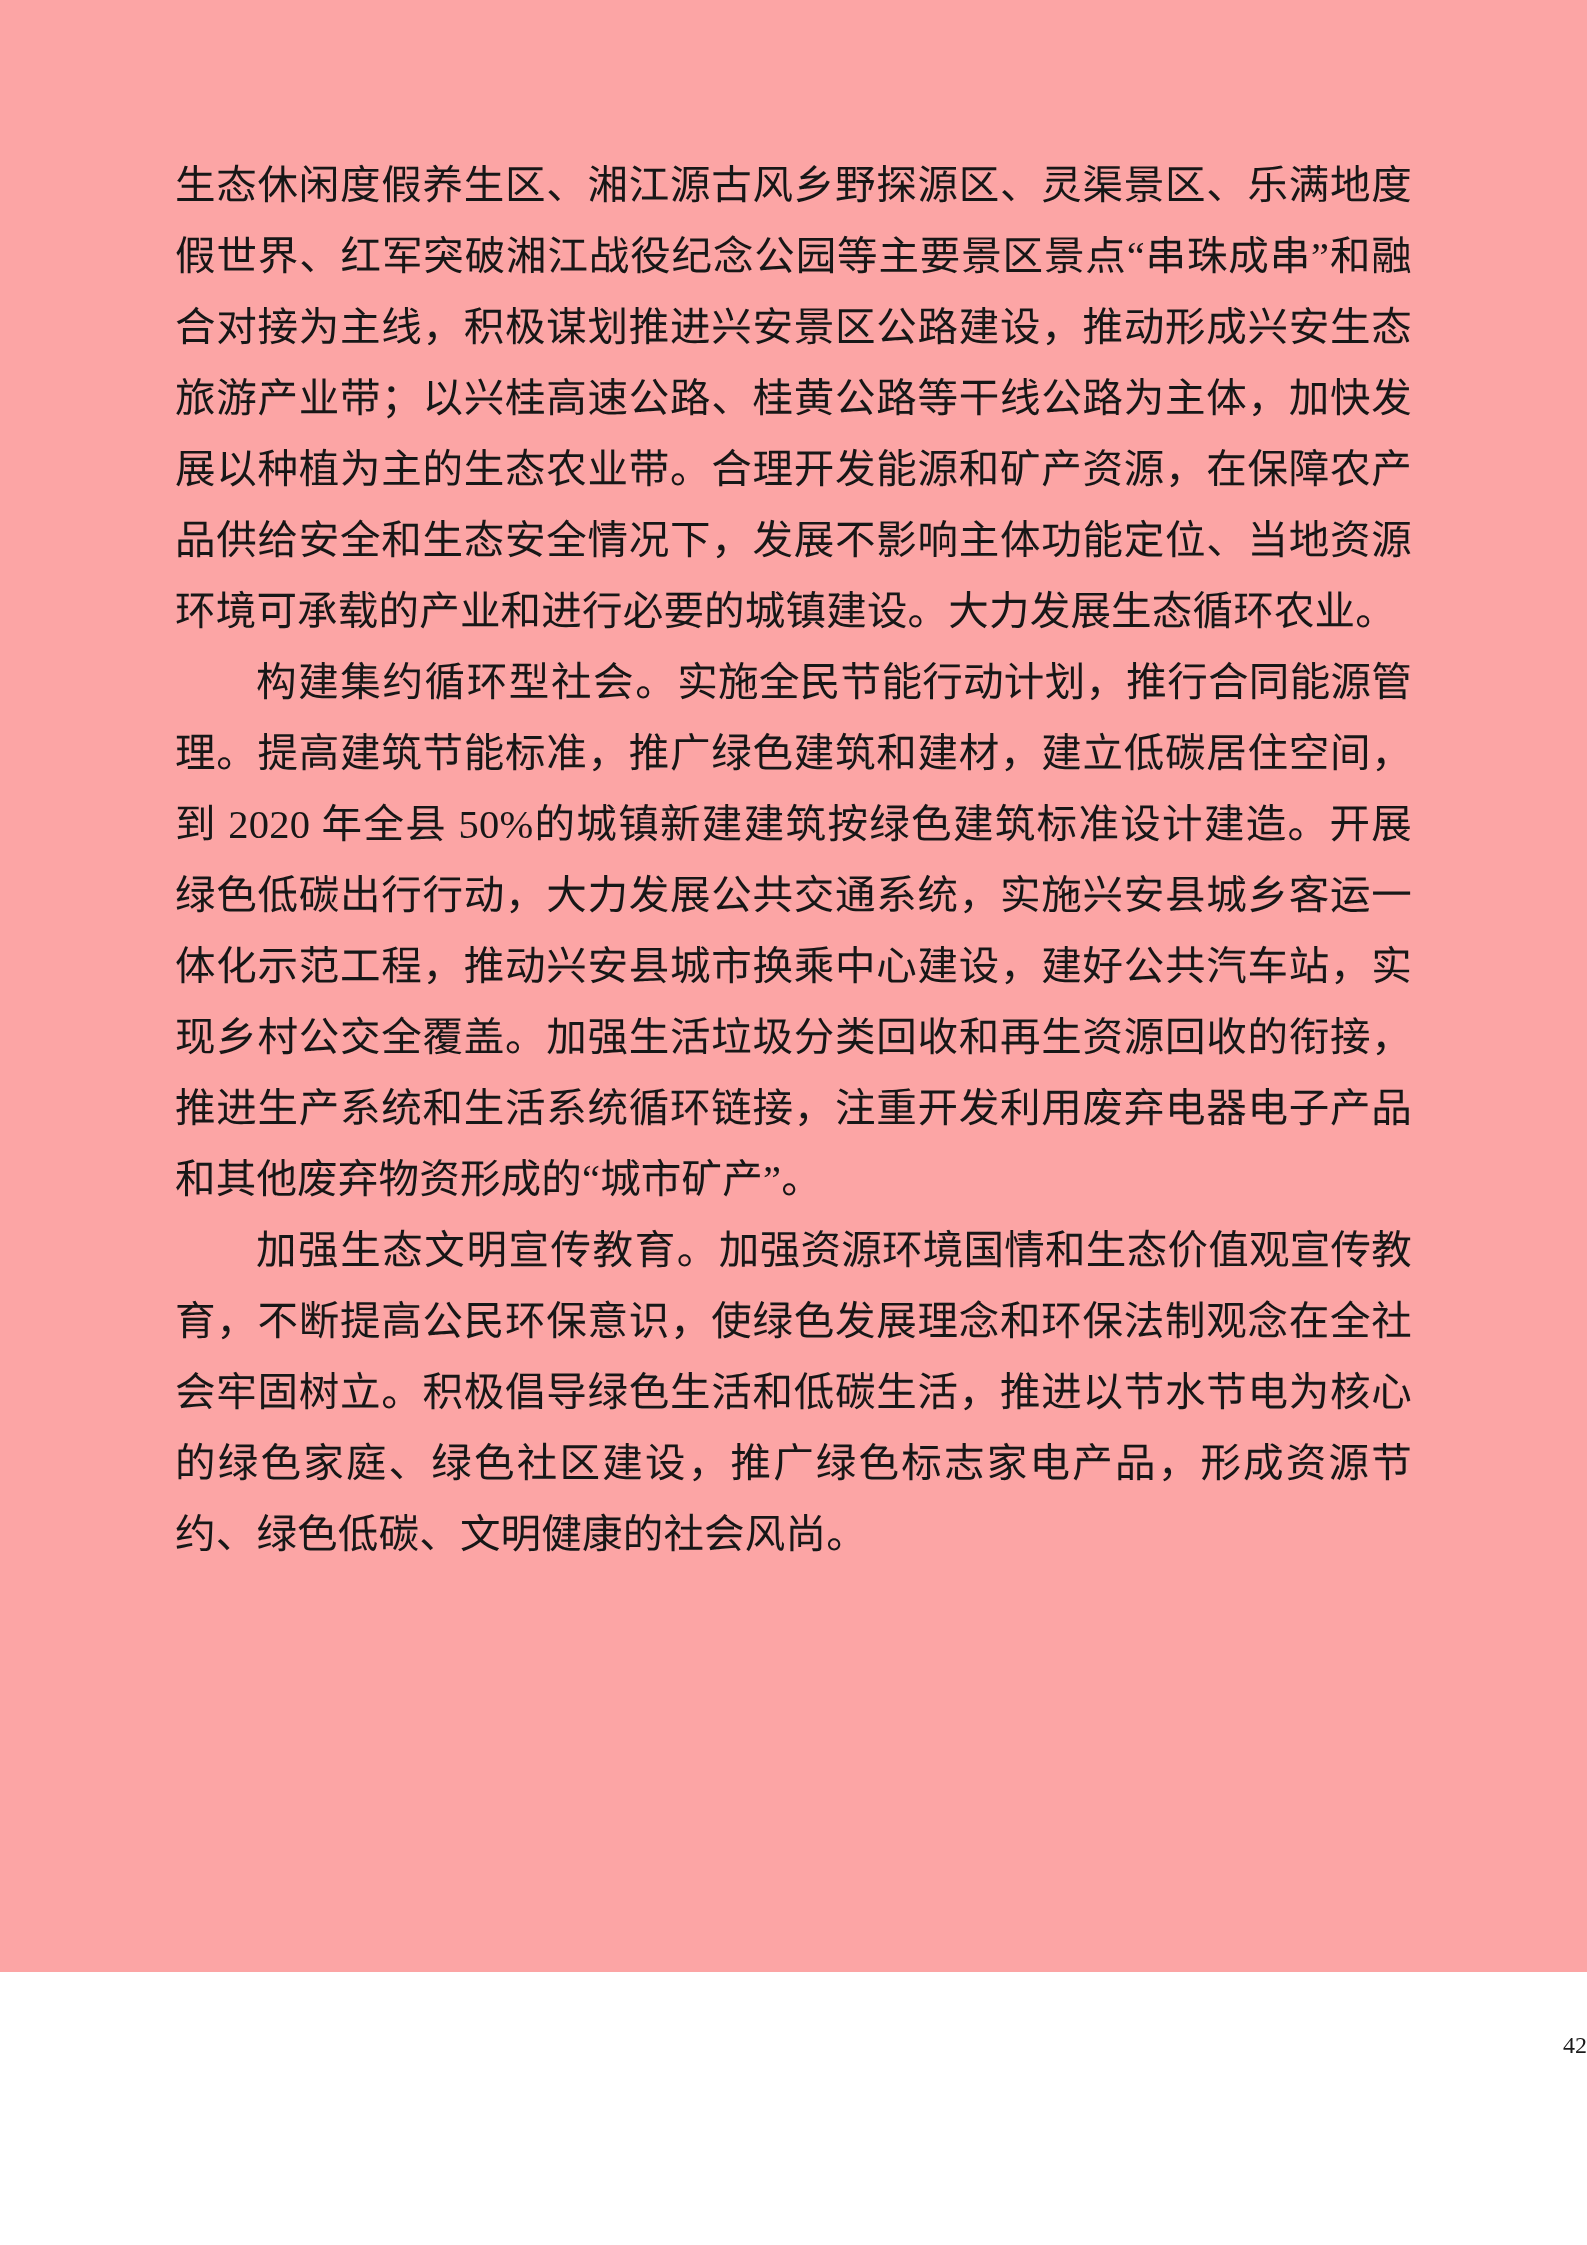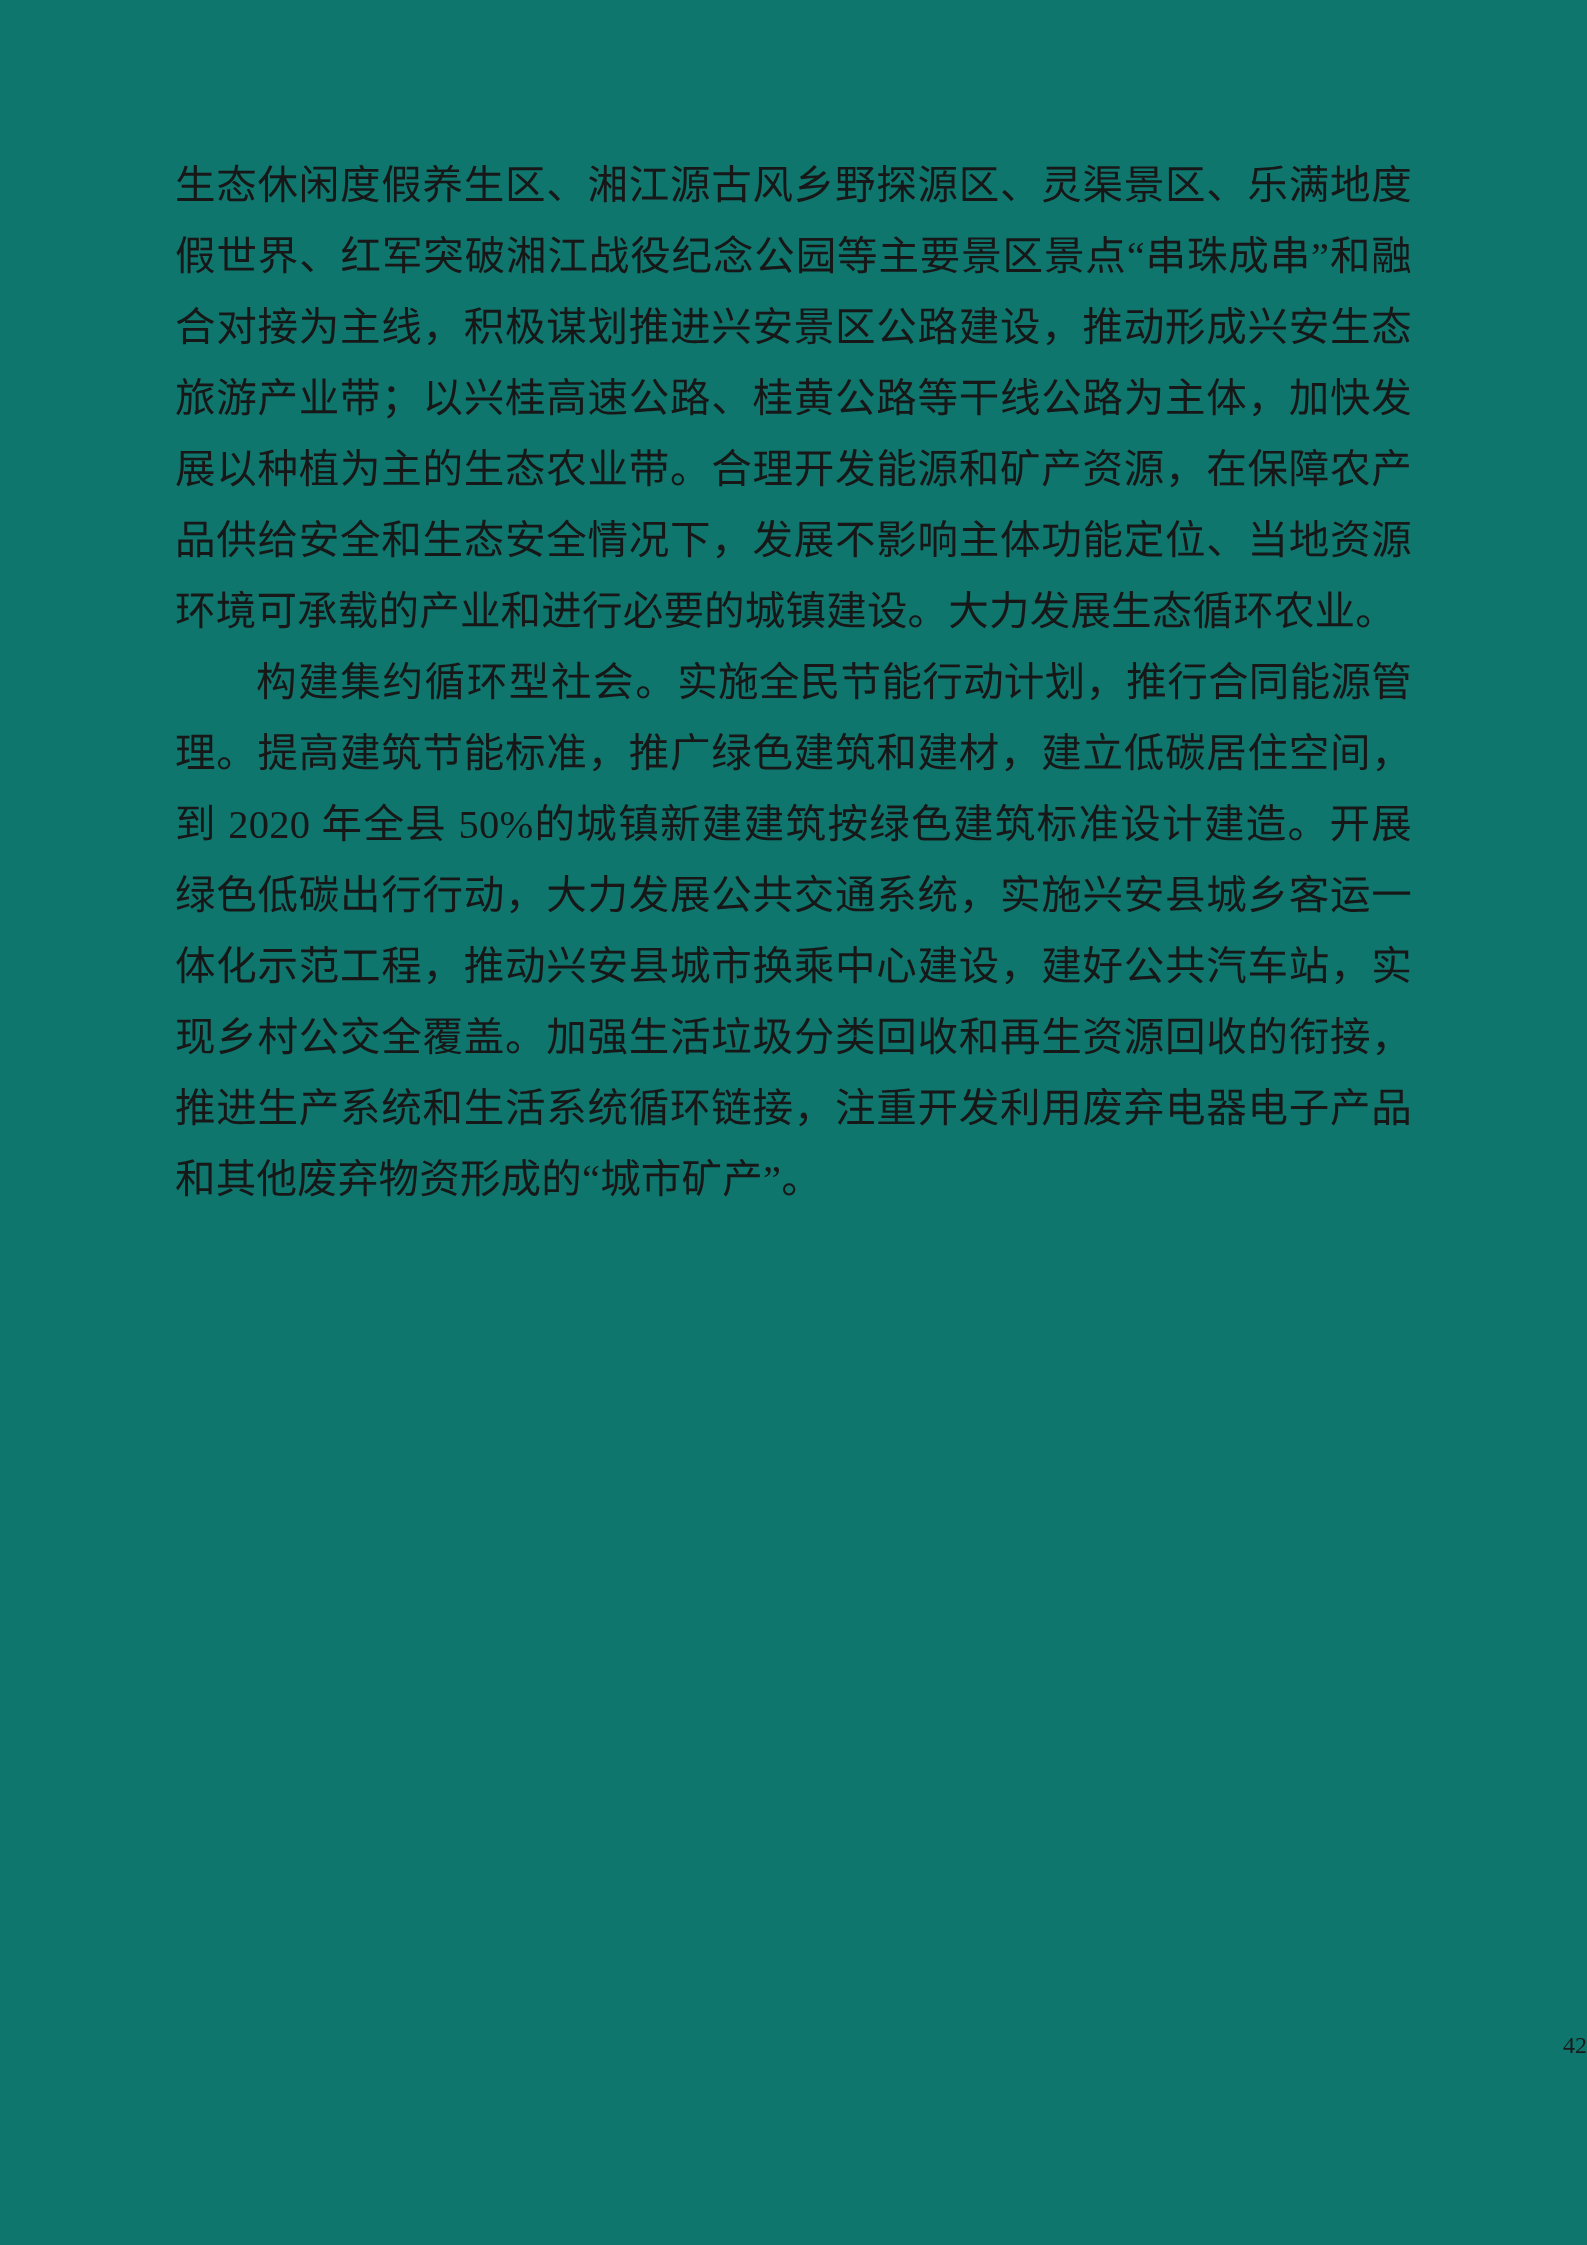--- a/index.html
+++ b/index.html
@@ -11,24 +11,24 @@
   body {
     width: 1587px;
     min-height: 2245px;
     font-family: "Liberation Serif", "DejaVu Serif", serif;
     color: #1a1a1a;
     -webkit-font-smoothing: antialiased;
   }
   .page {
     position: relative;
     width: 1587px;
-    height: 2245px;
+    height: 1972px;
     box-sizing: border-box;
     padding: 150px 175px 0 175px;
-    background: #0f766e;
+    background: #fca5a5;
   }
   .content {
     width: 1237px;
   }
   p.para {
     margin: 0;
     font-size: 40.5px;
     line-height: 71px;
     text-align: justify;
     text-justify: inter-ideograph;
@@ -61,18 +61,21 @@
   <div class="content">
 
     <p class="para">
       <span>生态休闲度假养生区、湘江源古风乡野探源区、灵渠景区、乐满地度假世界、红军突破湘江战役纪念公园等主要景区景点“串珠成串”和融合对接为主线，积极谋划推进兴安景区公路建设，推动形成兴安生态旅游产业带；以兴桂高速公路、桂黄公路等干线公路为主体，加快发展以种植为主的生态农业带。合理开发能源和矿产资源，在保障农产品供给安全和生态安全情况下，发展不影响主体功能定位、当地资源环境可承载的产业和进行必要的城镇建设。大力发展生态循环农业。</span>
     </p>
 
     <p class="para indent">
       <span class="lead">构建集约循环型社会。</span><span>实施全民节能行动计划，推行合同能源管理。提高建筑节能标准，推广绿色建筑和建材，建立低碳居住空间，到 2020 年全县 50%的城镇新建建筑按绿色建筑标准设计建造。开展绿色低碳出行行动，大力发展公共交通系统，实施兴安县城乡客运一体化示范工程，推动兴安县城市换乘中心建设，建好公共汽车站，实现乡村公交全覆盖。加强生活垃圾分类回收和再生资源回收的衔接，推进生产系统和生活系统循环链接，注重开发利用废弃电器电子产品和其他废弃物资形成的“城市矿产”。</span>
     </p>
 
+    <p class="para indent">
+      <span class="lead">加强生态文明宣传教育。</span><span>加强资源环境国情和生态价值观宣传教育，不断提高公民环保意识，使绿色发展理念和环保法制观念在全社会牢固树立。积极倡导绿色生活和低碳生活，推进以节水节电为核心的绿色家庭、绿色社区建设，推广绿色标志家电产品，形成资源节约、绿色低碳、文明健康的社会风尚。</span>
+    </p>
 
 
   </div>
 
   <div class="pagenum">42</div>
 </div>
 
 </body></html>

